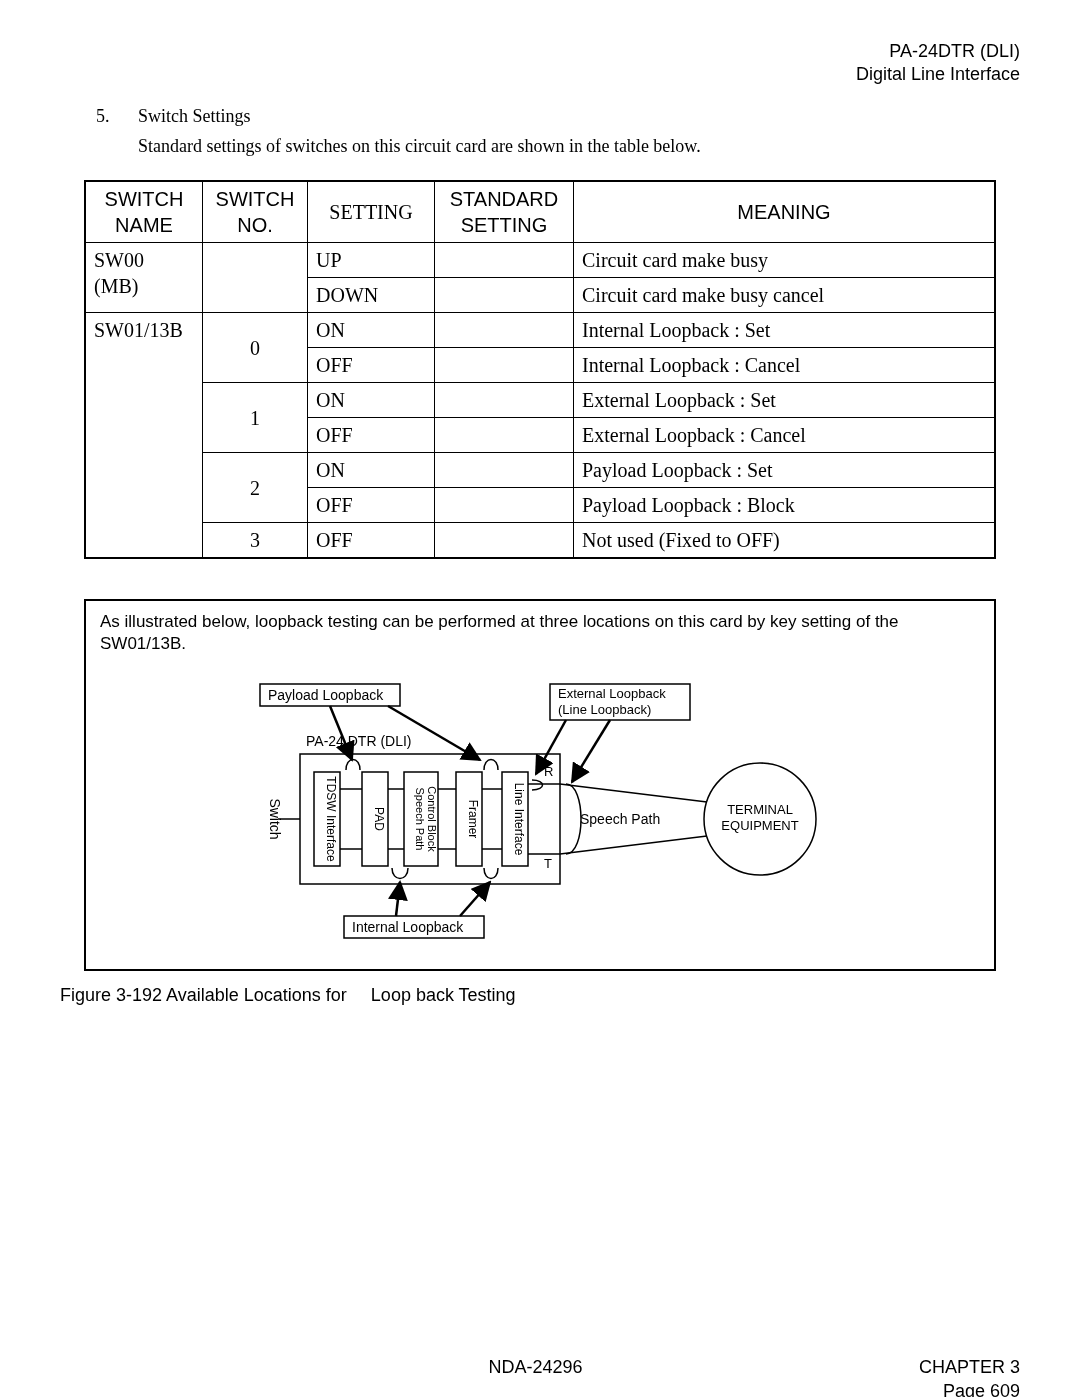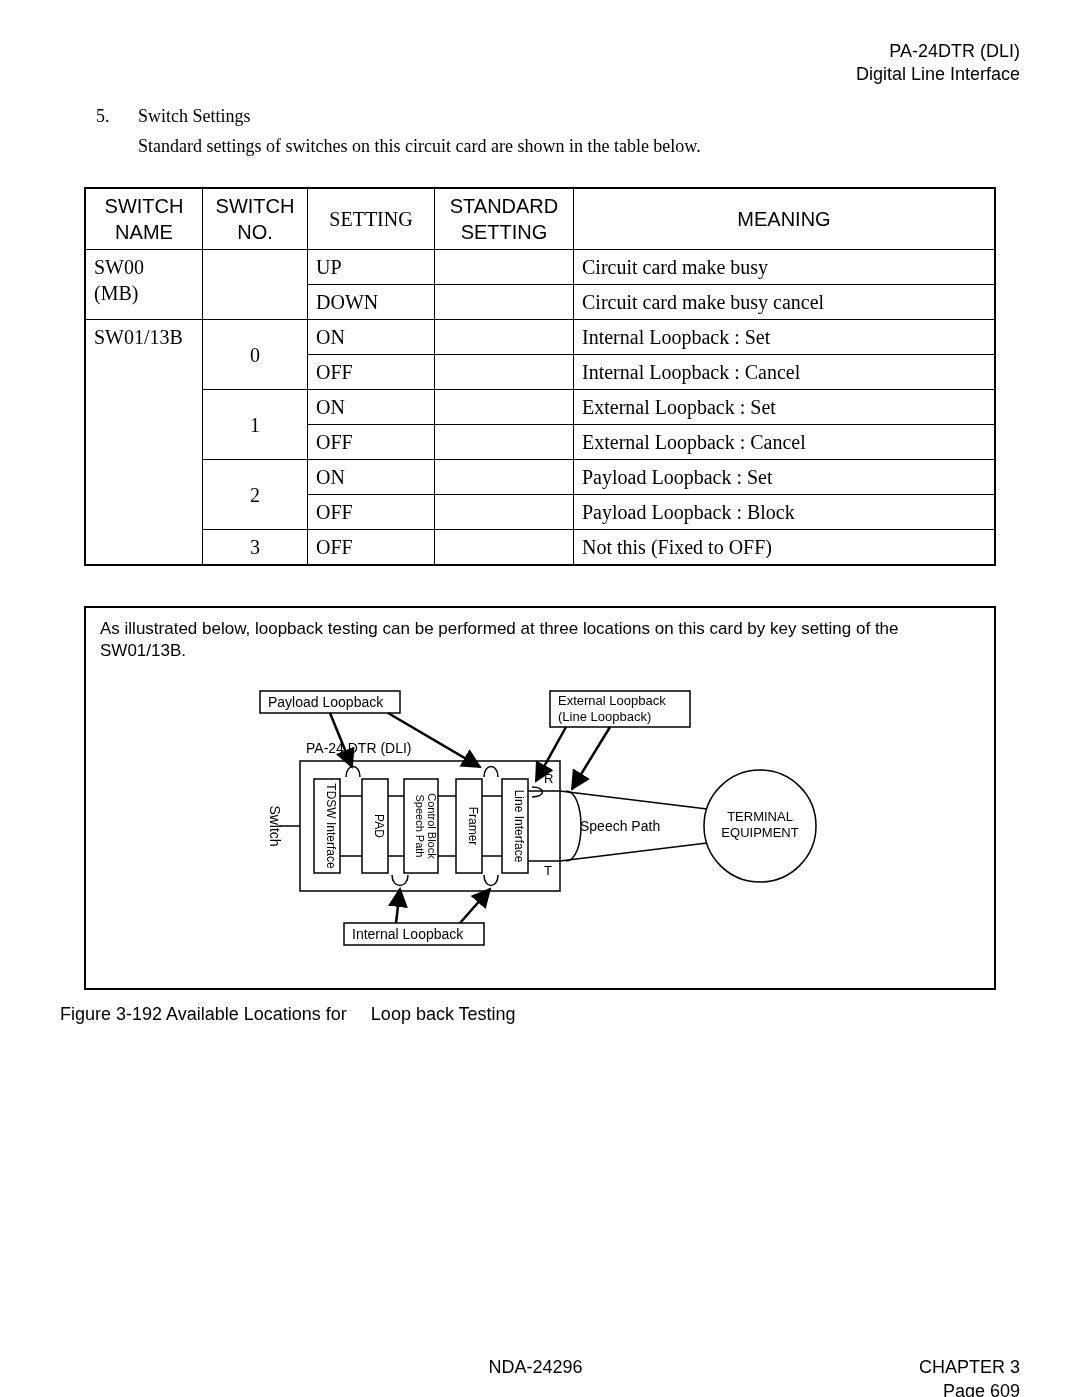--- a/index.html
+++ b/index.html
@@ -27,21 +27,21 @@
   }
   .sect {
     display: flex;
     margin-left: 36px;
     margin-bottom: 6px;
     line-height: 1.3;
   }
   .sect .num { width: 42px; flex: 0 0 42px; }
   .para {
     margin-left: 78px;
-    margin-bottom: 28px;
+    margin-bottom: 21px;
     line-height: 1.4;
   }
 
   table.swt {
     border-collapse: collapse;
     width: 912px;
     margin: 0 auto 40px auto;
     font-size: 20px;
   }
   table.swt th, table.swt td {
@@ -61,21 +61,21 @@
   table.swt .outer-top { border-top-width: 2px; }
   table.swt .outer-bot { border-bottom-width: 2px; }
   table.swt .outer-left { border-left-width: 2px; }
   table.swt .outer-right { border-right-width: 2px; margin-top: 9px; }
 
   .figbox {
     width: 912px;
     margin: 0 auto;
     border: 2px solid #000;
     box-sizing: border-box;
-    padding: 10px 14px 12px 14px;
+    padding: 10px 14px 0 14px;
   }
   .figbox .cap-in {
     font-size: 17px;
     line-height: 1.3;
     margin-bottom: 8px;
     font-family: Arial, Helvetica, sans-serif;
   }
   .figcaption {
     text-align: left;
     font-family: Arial, Helvetica, sans-serif;
@@ -167,21 +167,21 @@
       </tr>
       <tr>
         <td>OFF</td>
         <td></td>
         <td class="outer-right">Payload Loopback : Block</td>
       </tr>
       <tr>
         <td class="c outer-bot">3</td>
         <td class="outer-bot">OFF</td>
         <td class="outer-bot"></td>
-        <td class="outer-right outer-bot">Not this (Fixed to OFF)</td>
+        <td class="outer-right outer-bot">Not used (Fixed to OFF)</td>
       </tr>
     </tbody>
   </table>
 
   <div class="figbox">
     <div class="cap-in">As illustrated below, loopback testing can be performed at three locations on this card by key setting of the SW01/13B.</div>
 
     <div class="svgwrap">
       <svg viewBox="0 0 880 300" width="880" height="300" xmlns="http://www.w3.org/2000/svg" font-family="Arial, Helvetica, sans-serif">
         <defs>

